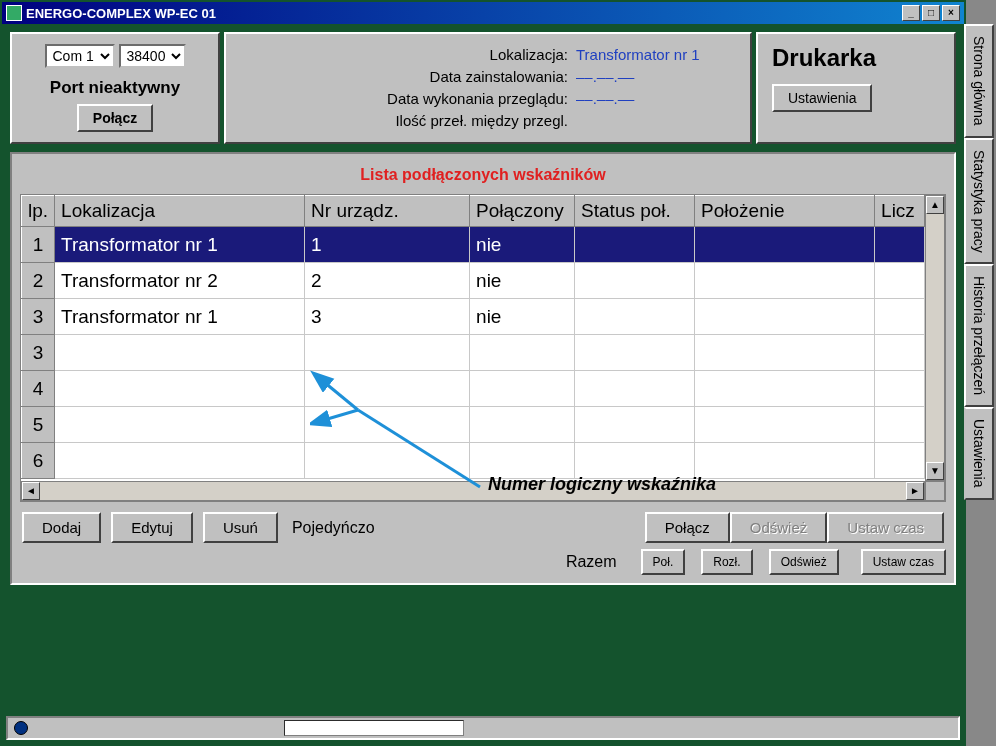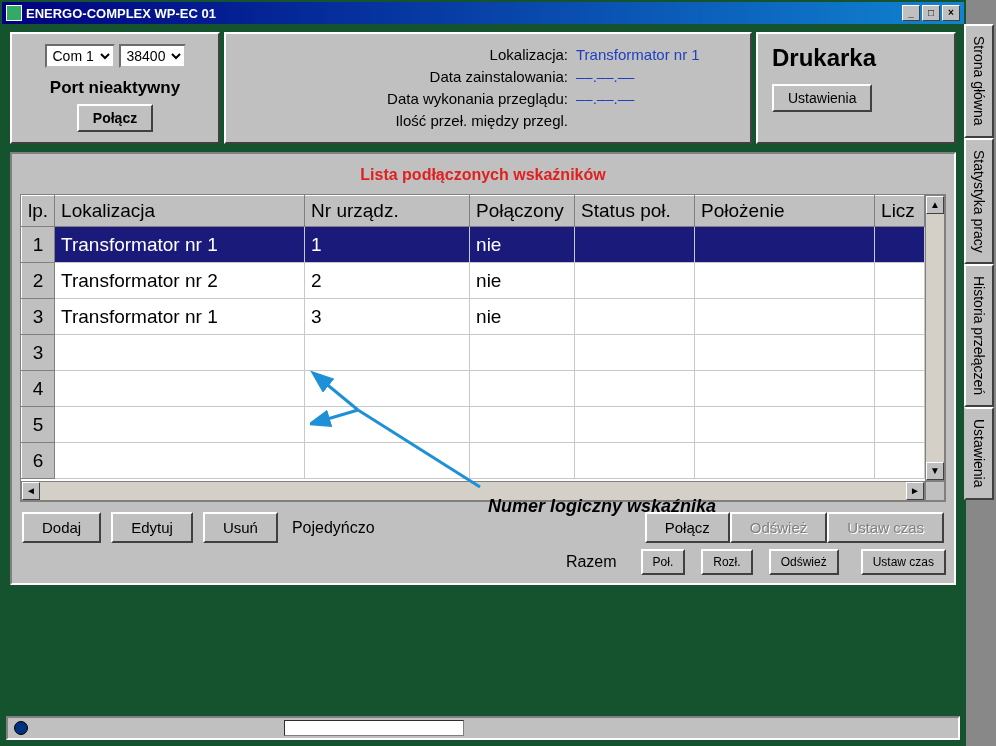--- a/index.html
+++ b/index.html
@@ -375,13 +375,13 @@
 <svg class="arrow-svg" style="left:310px; top:352px;" width="200" height="150">
   <defs>
     <marker id="ah" markerWidth="10" markerHeight="10" refX="2" refY="3" orient="auto">
       <path d="M0,0 L0,6 L8,3 z" fill="#1e90d8"></path>
     </marker>
   </defs>
   <line x1="170" y1="135" x2="48" y2="58" stroke="#1e90d8" stroke-width="3"></line>
   <line x1="48" y1="58" x2="14" y2="30" stroke="#1e90d8" stroke-width="3" marker-end="url(#ah)"></line>
   <line x1="48" y1="58" x2="14" y2="68" stroke="#1e90d8" stroke-width="3" marker-end="url(#ah)"></line>
 </svg>
-<div class="annotation" style="left:488px; top:496px;">Numer logiczny wskaźnika</div>
+<div class="annotation" style="left:488px; top:474px;">Numer logiczny wskaźnika</div>
 
 </body></html>

